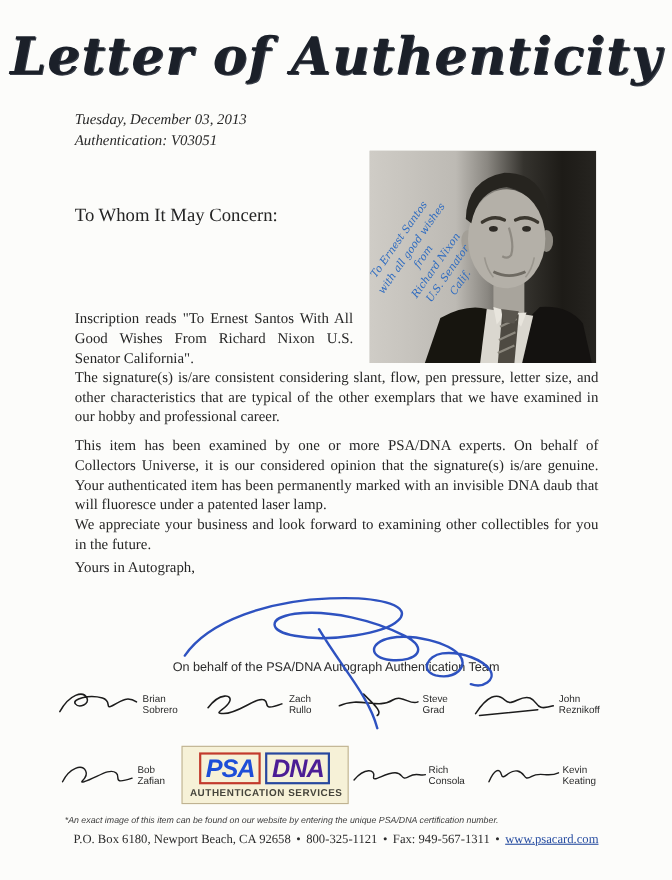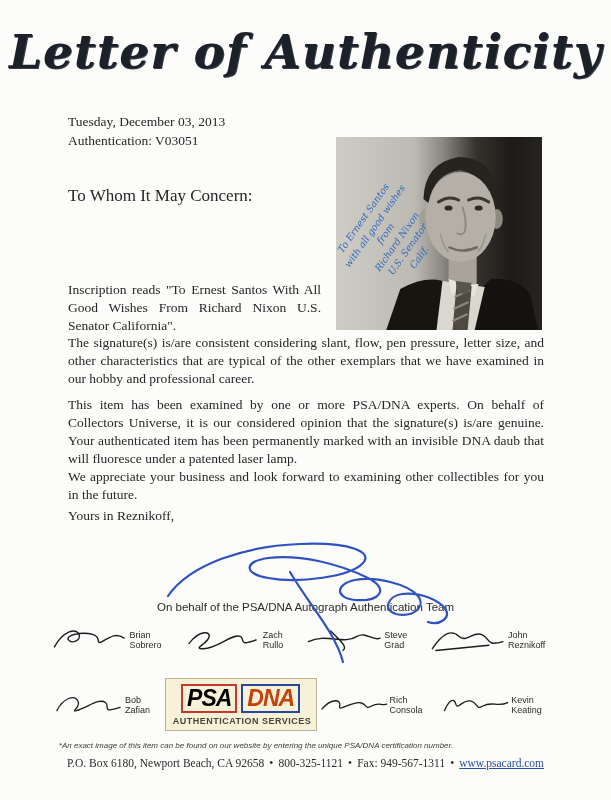--- a/index.html
+++ b/index.html
@@ -8,21 +8,21 @@
     position:relative; width:611px; height:800px; margin:0 auto;
     background:#fcfcfa; overflow:hidden;
     font-family:"Liberation Serif", serif; color:#262626;
   }
   .title {
     position:absolute; top:24px; left:0; width:611px; text-align:center;
     font-family:"DejaVu Serif", serif; font-style:italic; font-weight:bold;
     font-size:47px; letter-spacing:1px; color:#1b2029;
     text-shadow:1px 1px 0 #3a3f49;
   }
-  .dateblock { position:absolute; top:112px; left:68px; font-size:13.5px; line-height:19px; }
+  .dateblock { position:absolute; top:99px; left:68px; font-size:13.5px; line-height:19px;font-style:italic; }
   .salutation { position:absolute; top:186px; left:68px; font-size:17px; }
   .para { position:absolute; left:68px; font-size:13.5px; line-height:18px; text-align:justify; }
   .narrow { width:253px; }
   .wide { width:476px; }
   .p1 { top:213px; } .p2 { top:281px; }
   .p3 { top:334px; } .p4 { top:396px; } .p5 { top:468px; }
   .closing { position:absolute; top:508px; left:68px; font-size:13.5px; }
 
   .photo {
     position:absolute; top:137px; left:336px; width:206px; height:193px;
@@ -52,22 +52,22 @@
   }
 
   .logo {
     background:#f6f1d7; border:1px solid #bfb291; padding:5px 7px 4px; width:152px;
   }
   .logo-row { display:flex; justify-content:center; gap:4px; }
   .logo-psa, .logo-dna {
     font-family:"Liberation Sans", sans-serif; font-weight:bold; font-style:italic;
     font-size:23px; line-height:25px; padding:0 4px; letter-spacing:-1px;
   }
-  .logo-psa { color:#000000; border:2px solid #c23a2c; }
-  .logo-dna { color:#c2410c; border:2px solid #27479e; }
+  .logo-psa { color:#1d4ed8; border:2px solid #c23a2c; }
+  .logo-dna { color:#4c1d95; border:2px solid #27479e; }
   .logo-sub {
     margin-top:3px; text-align:center; font-family:"Liberation Sans", sans-serif;
     font-size:9px; font-weight:bold; letter-spacing:0.5px; color:#46453c; white-space:nowrap;
   }
 
   .footnote {
     position:absolute; top:741px; left:0; width:512px; text-align:center;
     font-family:"Liberation Sans", sans-serif; font-style:italic; font-size:8px; color:#3c3c3c;
   }
   .footer {
@@ -135,21 +135,21 @@
       <div>Richard Nixon</div>
       <div>U.S. Senator</div>
       <div>Calif.</div>
     </div>
   </div>
 
   <div class="para wide p3">The signature(s) is/are consistent considering slant, flow, pen pressure, letter size, and other characteristics that are typical of the other exemplars that we have examined in our hobby and professional career.</div>
   <div class="para wide p4">This item has been examined by one or more PSA/DNA experts. On behalf of Collectors Universe, it is our considered opinion that the signature(s) is/are genuine. Your authenticated item has been permanently marked with an invisible DNA daub that will fluoresce under a patented laser lamp.</div>
   <div class="para wide p5">We appreciate your business and look forward to examining other collectibles for you in the future.</div>
 
-  <div class="closing">Yours in Reznikoff,</div>
+  <div class="closing">Yours in Autograph,</div>
 
   <svg class="master-sig" viewBox="0 0 330 132">
     <path d="M18,62 C40,30 95,12 150,10 C200,8 225,18 212,30 C200,42 150,50 118,44 C95,40 92,28 118,24 C150,20 190,30 218,44 C240,55 230,68 205,66 C185,64 185,50 205,46 C225,42 258,50 268,62 C276,72 264,84 246,80 C232,76 238,62 252,60 C270,58 290,66 296,76 C300,84 290,92 278,88 M140,38 C160,72 185,98 193,128" fill="none" stroke="#2e52c0" stroke-width="2.2" stroke-linecap="round"></path>
   </svg>
 
   <div class="team-line">On behalf of the PSA/DNA Autograph Authentication Team</div>
 
   <div class="sig-row row1">
     <div class="signer">
       <svg width="88" height="30" viewBox="0 0 90 34">

